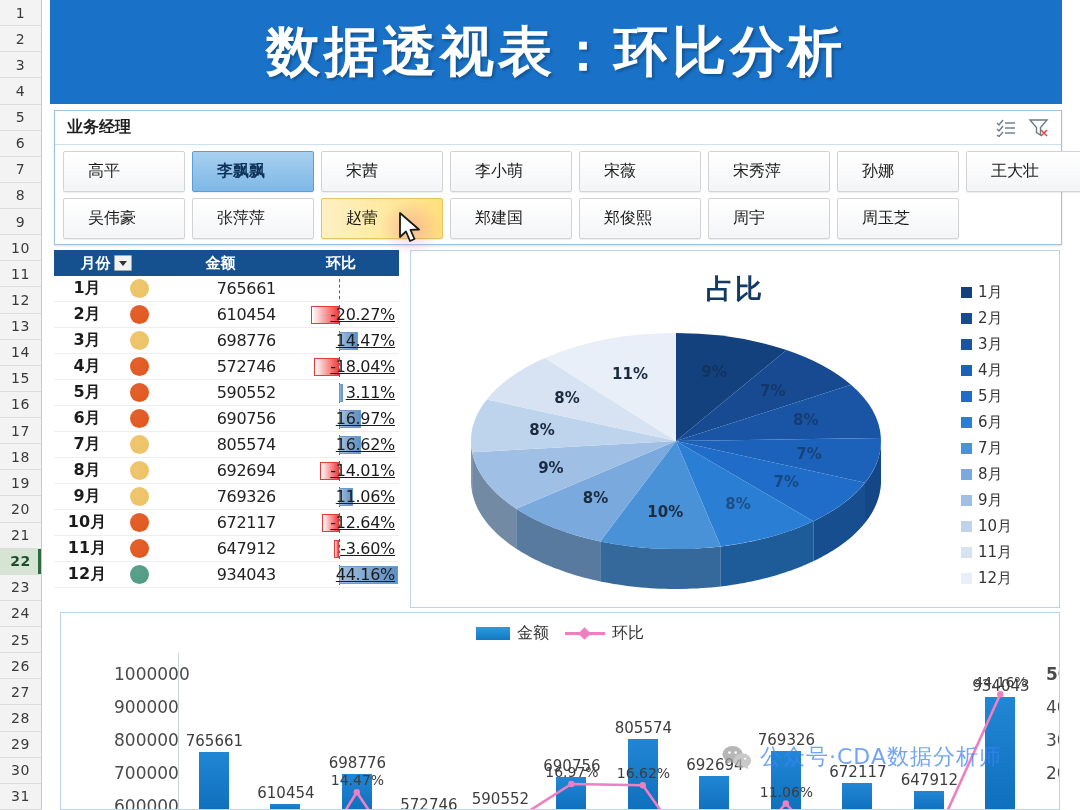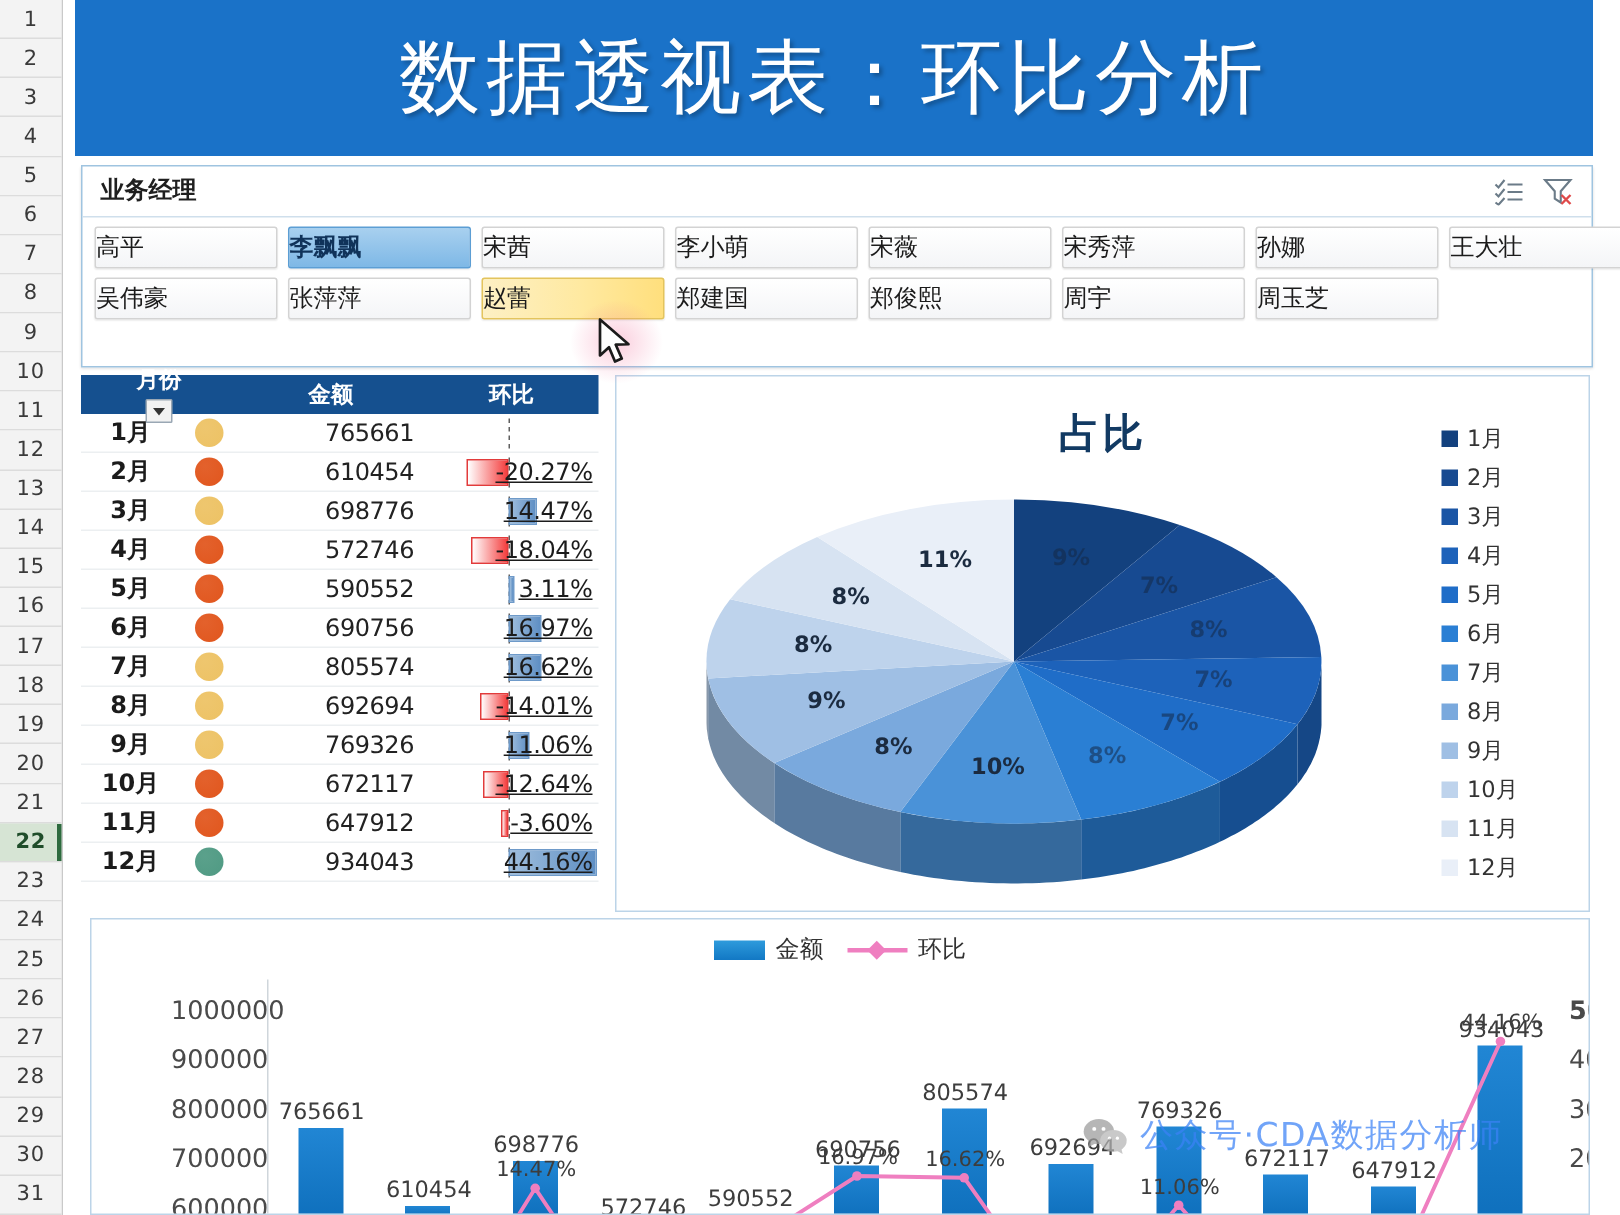--- a/index.html
+++ b/index.html
@@ -32,21 +32,21 @@
   
   #sheet { position:absolute; left:42px; top:0; width:1038px; height:810px; background:#fff; }
 
   
   #title-banner {
     position:absolute; left:8px; top:0px; width:1012px; height:104px;
     background:#1a72c8;
     display:flex; align-items:center; justify-content:center;
   }
   #title-text {
-    color:#ffffff; font-size:54px; font-weight:normal;
+    color:#ffffff; font-size:54px; font-weight:bold;
     letter-spacing:4px;
     text-shadow: 2px 2px 3px rgba(0,0,0,.28);
     font-family:"DejaVu Sans","Liberation Sans",sans-serif;
   }
 
   
   #slicer {
     position:absolute; left:12px; top:110px; width:1008px; height:135px;
     background:#ffffff; border:1px solid #9fc4e0;
     box-shadow: 0 1px 2px rgba(0,0,0,.14);
@@ -54,45 +54,45 @@
   #slicer-head {
     height:34px; display:flex; align-items:center;
     padding:0 10px 0 12px; border-bottom:1px solid #cfdfec;
   }
   #slicer-title { font-size:16px; font-weight:bold; color:#1f1f1f; flex:1; }
   .slicer-icon { width:26px; height:24px; margin-left:6px; cursor:pointer;
     display:flex; align-items:center; justify-content:center; }
   #slicer-body { padding:6px 8px 8px 8px; }
   .slicer-row { display:flex; gap:7px; margin-bottom:6px; }
   .slicer-btn {
-    flex:0 0 122px; height:28px;
+    flex:0 0 122px; height:41px;
     border:1px solid #d3d3d3; border-radius:2px;
     background: linear-gradient(#ffffff,#f4f5f7);
-    display:flex; align-items:center; padding-left:0;
+    display:flex; align-items:center; padding-left:24px;
     font-size:16px; color:#1b1b1b; cursor:pointer;
     box-shadow: 0 1px 1px rgba(0,0,0,.07);
   }
   .slicer-btn.selected {
     background: linear-gradient(#a8d0ef,#7eb8e6);
     border-color:#5c9ed4; color:#10335a; font-weight:600;
   }
   .slicer-btn.hover {
     background: linear-gradient(90deg,#fdf0c4 0%, #ffe9a0 55%, #ffdf7d 100%);
     border-color:#e3c45d;
   }
 
   
   #pivot {
     position:absolute; left:12px; top:250px; width:345px;
   }
   #pivot-head {
     display:flex; height:26px; background:#15508f; color:#fff;
     font-size:15px; font-weight:bold; align-items:center;
   }
-  .ph-month { width:104px; display:flex; align-items:center; justify-content:center; gap:3px;flex-direction:column;}
+  .ph-month { width:104px; display:flex; align-items:center; justify-content:center; gap:3px;}
   .filter-btn {
     width:18px; height:16px; background:#f2f2f2; border:1px solid #9aa7b4;
     border-radius:1px; display:flex; align-items:center; justify-content:center; cursor:pointer;
   }
   .filter-caret { width:0;height:0;border-left:4px solid transparent;border-right:4px solid transparent;border-top:5px solid #333; }
   .ph-amount { width:125px; text-align:center; }
   .ph-mom { flex:1; text-align:center; }
 
   .prow { display:flex; height:26px; align-items:center; border-bottom:1px solid #eceff1; font-size:16px; color:#222; }
   .p-month { width:66px; text-align:center; font-weight:600; color:#1b1b1b;

